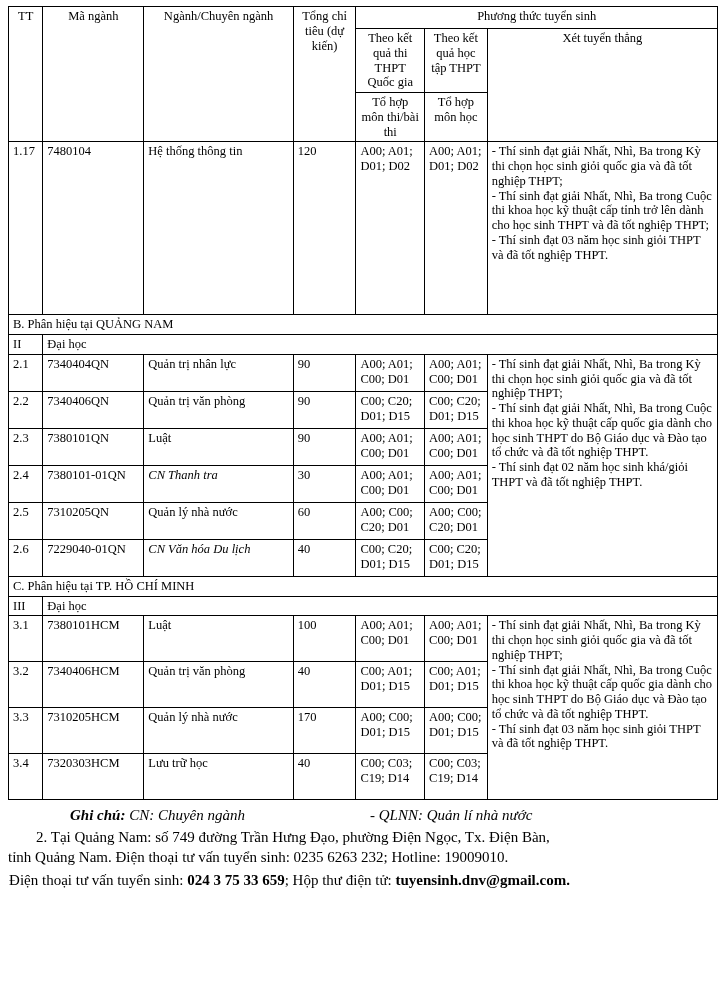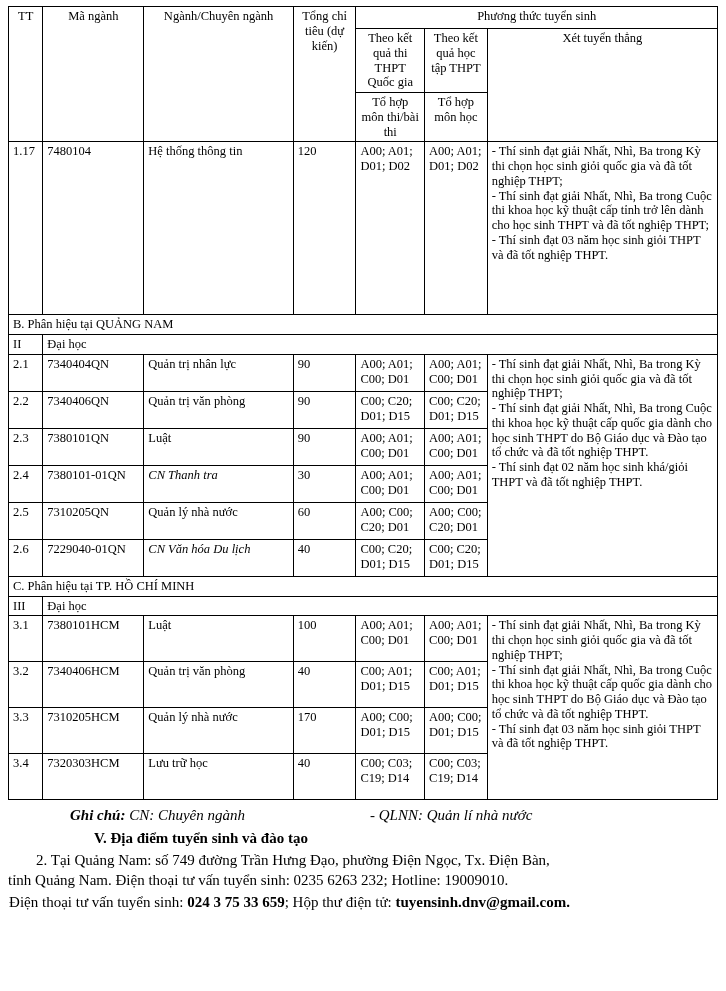--- a/index.html
+++ b/index.html
@@ -254,18 +254,17 @@
         <td class="mid">C00; C03; C19; D14</td>
       </tr>
     </tbody>
   </table>
 
   <div class="notes">
     <div class="ghi-chu">
       <span class="left"><span>Ghi chú:</span> <span class="normal">CN: Chuyên ngành</span></span>
       <span class="right normal">- QLNN: Quản lí nhà nước</span>
     </div>
-    <div class="heading-v">V. Địa điểm tuyển sinh và đào tạo</div>
     <div class="para">2. Tại Quảng Nam: số 749 đường Trần Hưng Đạo, phường Điện Ngọc, Tx. Điện Bàn, tỉnh Quảng Nam. Điện thoại tư vấn tuyển sinh: 0235 6263 232; Hotline: 19009010.</div>
     <div class="last-line"><span>Điện thoại tư vấn tuyển sinh: </span><span class="bold">024 3 75 33 659</span><span>; Hộp thư điện tử: </span><span class="mail">tuyensinh.dnv@gmail.com.</span></div>
   </div>
 
 </div>
 
 </body></html>

